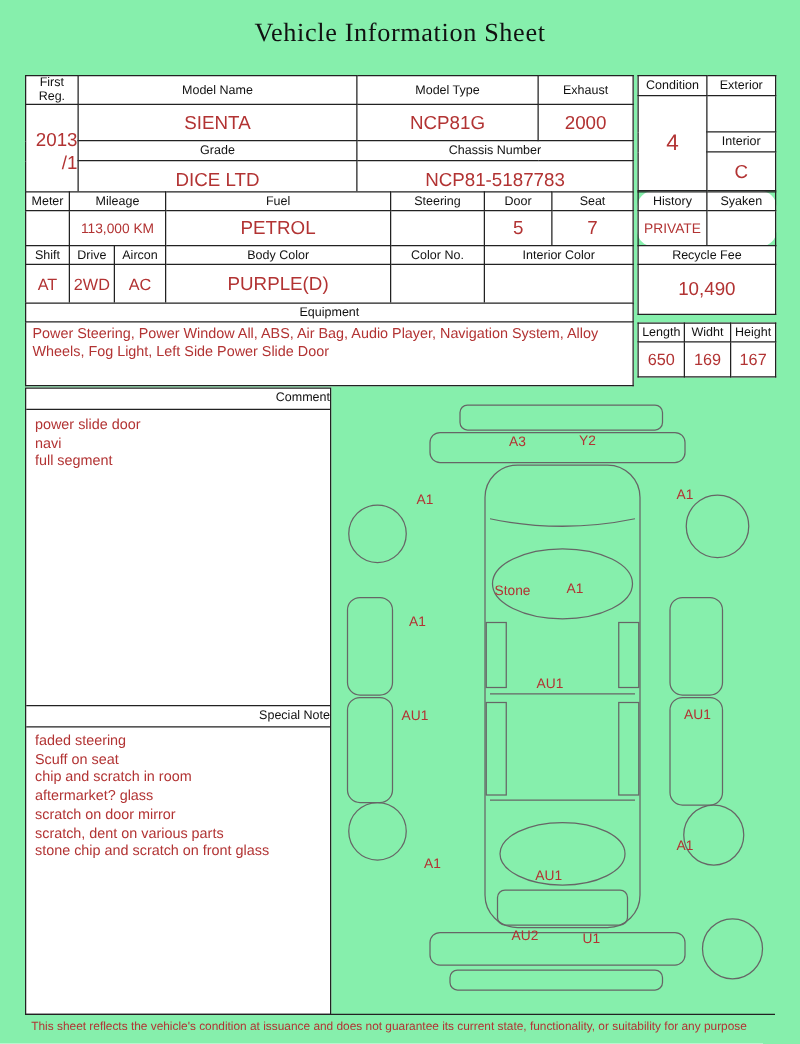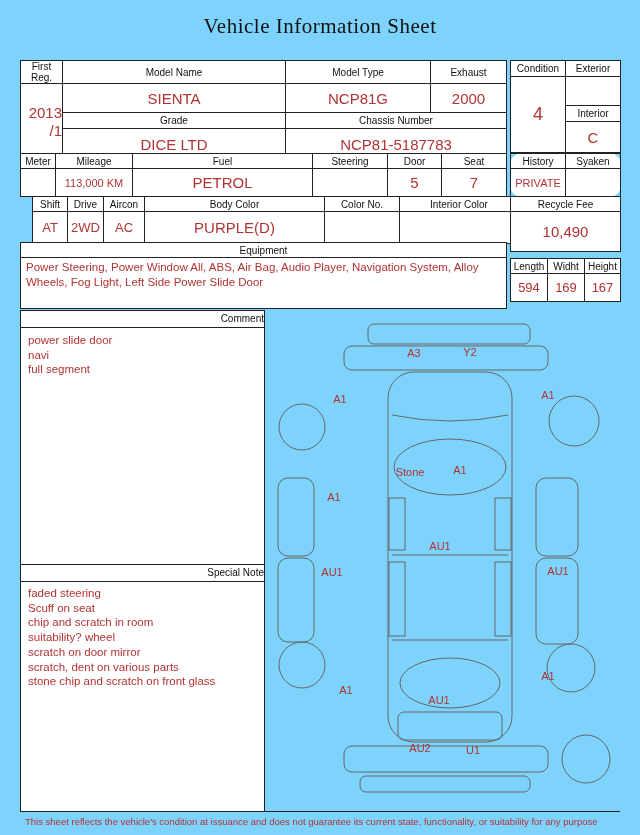--- a/index.html
+++ b/index.html
@@ -1,33 +1,33 @@
 <!DOCTYPE html>
 <html><head>
 <meta charset="utf-8">
 <style>
   html,body{margin:0;padding:0;background:#fff;}
-  .sheet{position:relative;width:640px;height:835px;background:#7dd3fc;overflow:hidden;
+  .sheet{position:relative;width:640px;height:835px;background:#86efac;overflow:hidden;
          font-family:"Liberation Sans",sans-serif;}
   .abs{position:absolute;}
   #page-title{left:0;top:14px;width:640px;text-align:center;
               font-family:"Liberation Serif",serif;font-size:21px;color:#111;letter-spacing:.5px;}
   table{border-collapse:collapse;table-layout:fixed;position:absolute;background:#fff;}
   td{border:1px solid #222;padding:0;overflow:hidden;}
   tr.h14 > td{height:14px;} tr.h15 > td{height:15px;} tr.h27 > td{height:27px;}
   tr.h28 > td{height:28px;} tr.h30 > td{height:30px;} tr.h31 > td{height:31px;}
   tr.h39 > td{height:39px;} tr.h46 > td{height:46px;}
   .lbl{font-size:10px;color:#111;text-align:center;vertical-align:middle;}
   .val{color:#b23333;text-align:center;vertical-align:middle;font-size:15px;}
   .val-lg{font-size:18px;} .val-md{font-size:13px;} .val-sm{font-size:11px;}
   .first-reg{text-align:right;padding-left:4px;line-height:1.15;}
   .equip{color:#b23333;font-size:11.5px;line-height:1.3;text-align:left;
          vertical-align:top;padding:2px 5px;}
   #t-top-main{left:20px;top:60px;} #t-top-right{left:510px;top:60px;}
-  #t2a{left:20px;top:153px;} #t2b{left:32px;top:196px;} #t2c{left:20px;top:242px;}
+  #t2a{left:20px;top:153px;} #t2b{left:20px;top:196px;} #t2c{left:20px;top:242px;}
   #tr1{left:510px;top:153px;border-radius:12px;} #tr2{left:510px;top:196px;} #tr3{left:510px;top:258px;}
   #bottom-left{left:20px;top:310px;width:245px;height:502px;border:1px solid #222;
                box-sizing:border-box;display:flex;flex-direction:column;background:#fff;}
   .section-hdr{flex:0 0 16px;border-bottom:1px solid #222;text-align:right;
                font-size:10px;line-height:16px;color:#111;}
   .section-hdr.mid{border-top:1px solid #222;}
   #comment-content{flex:0 0 236px;padding:5px 7px;box-sizing:border-box;}
   #special-content{flex:1;padding:4px 7px;box-sizing:border-box;}
   .note-line{color:#b23333;font-size:11.5px;line-height:1.28;}
   #diagram-wrap{left:268px;top:315px;width:352px;height:490px;}
@@ -210,40 +210,40 @@
         <col style="width:37px">
         <col style="width:36px">
       </colgroup>
     <tbody>
         <tr class="h14">
       <td class="lbl">Length</td>
       <td class="lbl">Widht</td>
       <td class="lbl">Height</td>
     </tr>
     <tr class="h27">
-      <td class="val val-md">594</td>
+      <td class="val val-md">650</td>
       <td class="val val-md">169</td>
       <td class="val val-md">167</td>
     </tr>
   </tbody>
     </table>
 
   <div id="bottom-left" class="abs">
     <div class="section-hdr">Comment</div>
     <div id="comment-content">
       <div class="note-line">power slide door</div>
       <div class="note-line">navi</div>
       <div class="note-line">full segment</div>
     </div>
     <div class="section-hdr mid">Special Note</div>
     <div id="special-content">
       <div class="note-line">faded steering</div>
       <div class="note-line">Scuff on seat</div>
       <div class="note-line">chip and scratch in room</div>
-      <div class="note-line">suitability? wheel</div>
+      <div class="note-line">aftermarket? glass</div>
       <div class="note-line">scratch on door mirror</div>
       <div class="note-line">scratch, dent on various parts</div>
       <div class="note-line">stone chip and scratch on front glass</div>
     </div>
   </div>
 
   <div id="diagram-wrap" class="abs">
     <svg width="352" height="490" viewBox="0 0 352 490">
 
       <rect class="car" x="100" y="9" width="162" height="20" rx="6"></rect>

